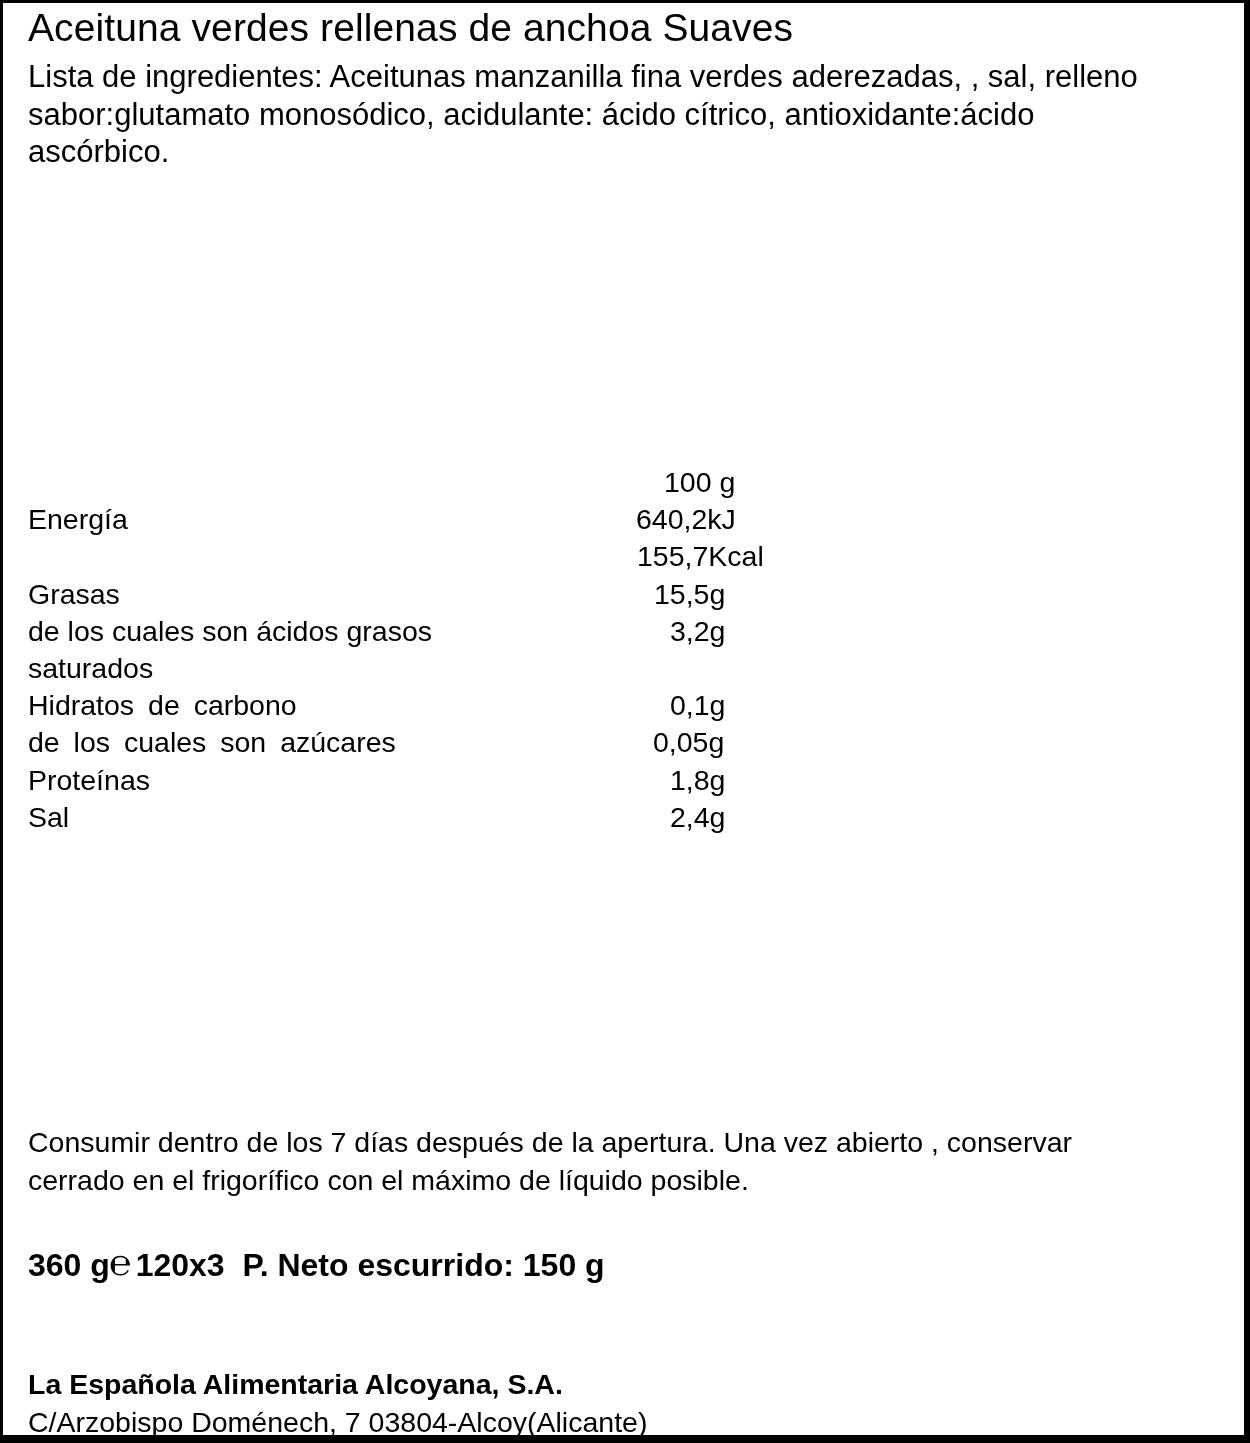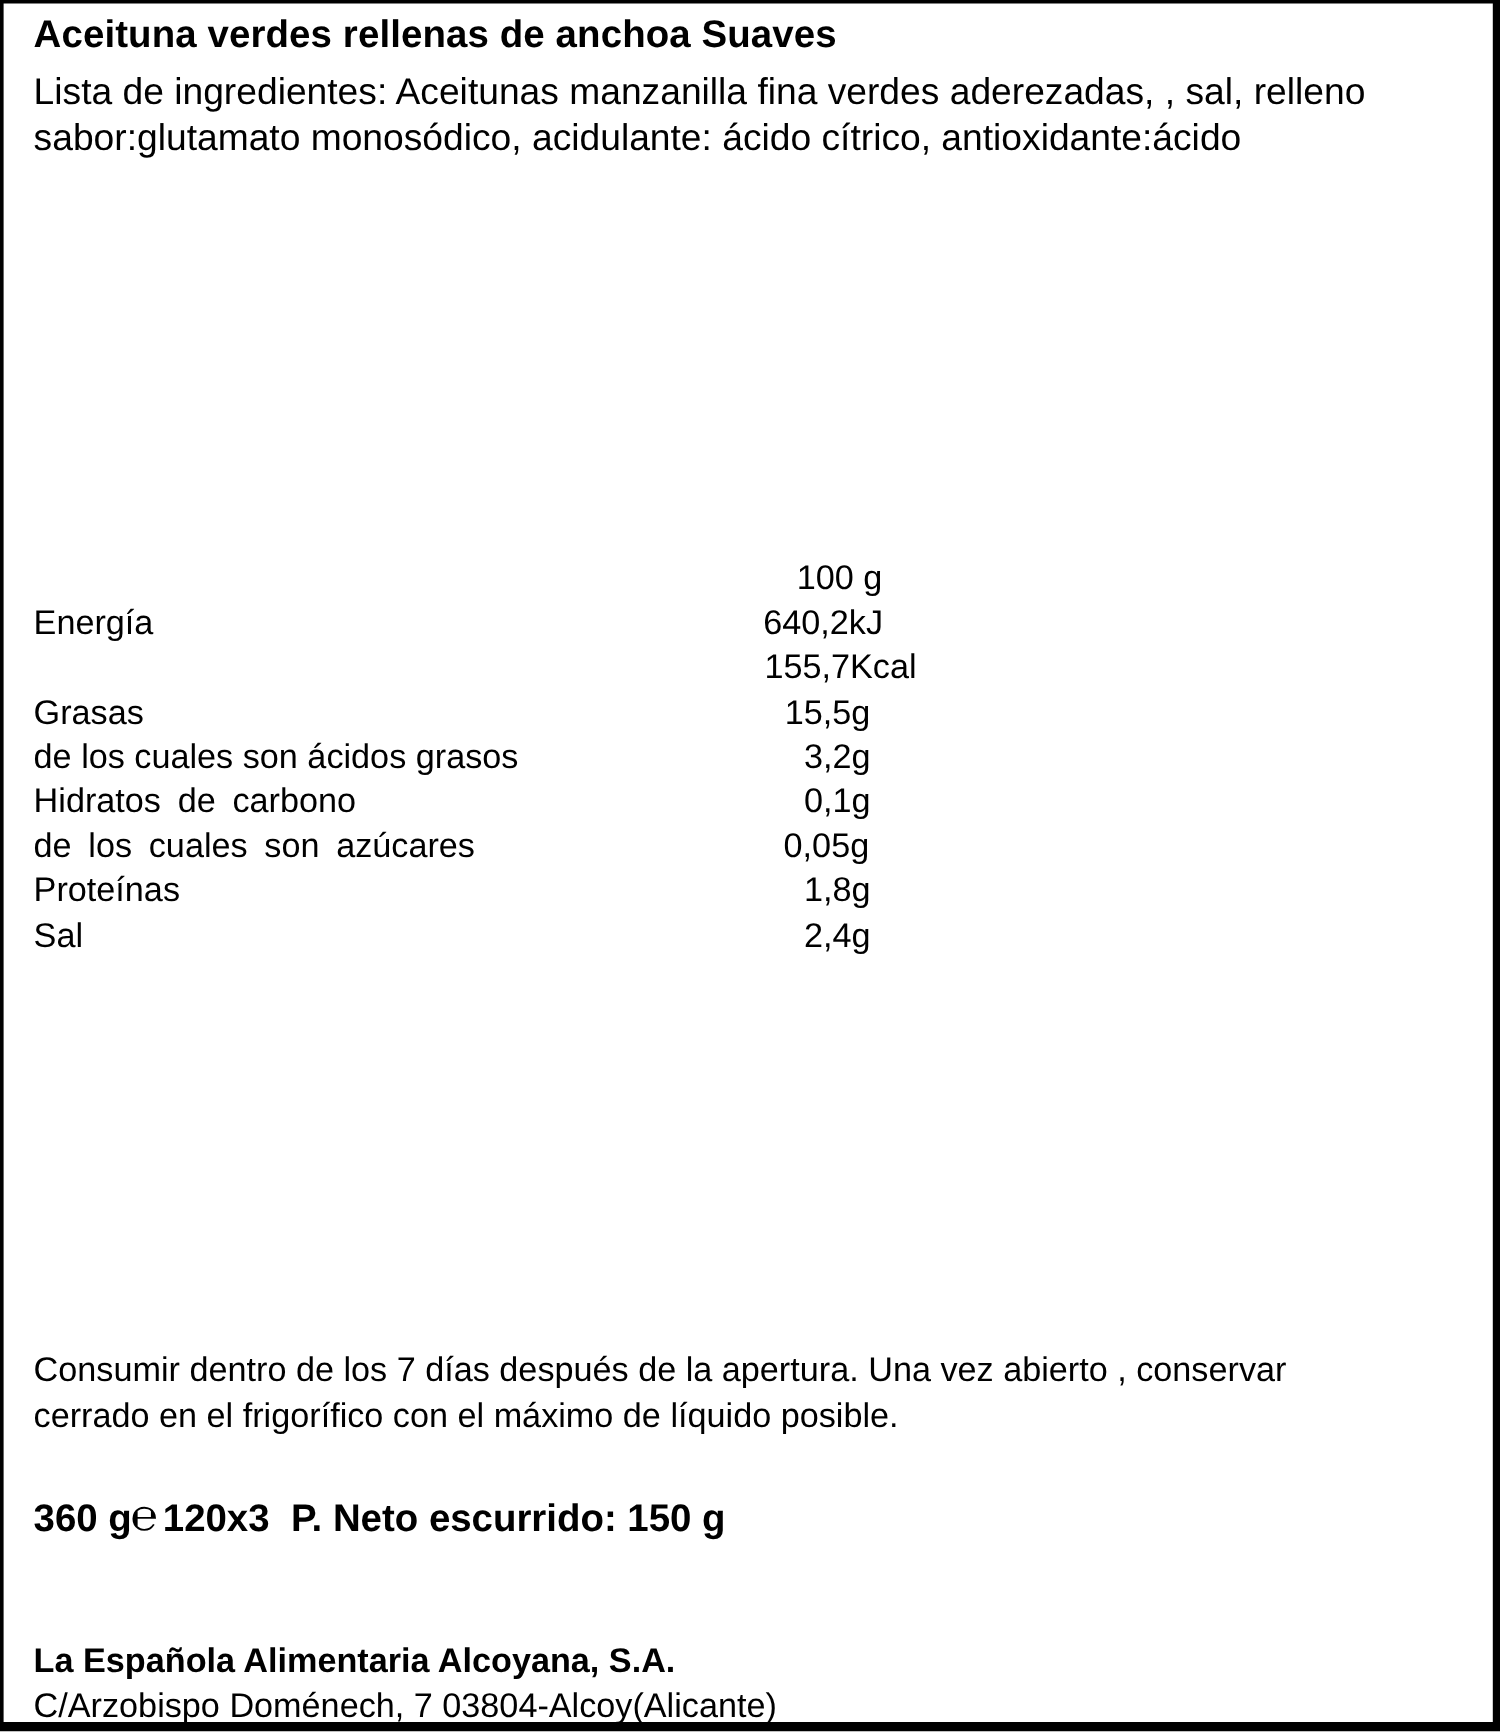--- a/index.html
+++ b/index.html
@@ -25,22 +25,22 @@
       border-top: 3px solid #000;
       border-left: 3px solid #000;
       border-right: 6px solid #000;
       border-bottom: 8px solid #000;
       background: #fff;
     }
     .title {
       position: absolute;
       left: 25px;
       top: 4px;
-      font-size: 32px;
-      font-weight: bold;
+      font-size: 39px;
+      font-weight: normal;
       line-height: 42px;
       white-space: nowrap;
       letter-spacing: 0.1px;
     }
     .ingredients {
       position: absolute;
       left: 25px;
       top: 55px;
       width: 1200px;
       font-size: 31px;
@@ -124,20 +124,21 @@
 </head>
 <body>
 
 <div class="frame">
 
   <div class="title">Aceituna verdes rellenas de anchoa Suaves</div>
 
   <div class="ingredients">
     <span class="line"><span>Lista de ingredientes: Aceitunas manzanilla fina verdes aderezadas, , sal, relleno</span></span>
     <span class="line"><span>sabor:glutamato monosódico, acidulante: ácido cítrico, antioxidante:ácido</span></span>
+    <span class="line"><span>ascórbico.</span></span>
   </div>
 
   <div class="nutrition">
     <div class="nrow">
       <span class="nvalue" style="left:636px">100 g</span>
     </div>
     <div class="nrow">
       <span class="nlabel">Energía</span>
       <span class="nvalue" style="left:608px">640,2kJ</span>
     </div>
@@ -145,20 +146,24 @@
       <span class="nlabel"></span>
       <span class="nvalue" style="left:609px">155,7Kcal</span>
     </div>
     <div class="nrow">
       <span class="nlabel">Grasas</span>
       <span class="nvalue" style="left:626px">15,5g</span>
     </div>
     <div class="nrow">
       <span class="nlabel">de los cuales son ácidos grasos</span>
       <span class="nvalue" style="left:642px">3,2g</span>
+    </div>
+    <div class="nrow">
+      <span class="nlabel">saturados</span>
+      <span class="nvalue" style="left:642px"></span>
     </div>
     <div class="nrow">
       <span class="nlabel spaced">Hidratos de carbono</span>
       <span class="nvalue" style="left:642px">0,1g</span>
     </div>
     <div class="nrow">
       <span class="nlabel spaced">de los cuales son azúcares</span>
       <span class="nvalue" style="left:625px">0,05g</span>
     </div>
     <div class="nrow">

